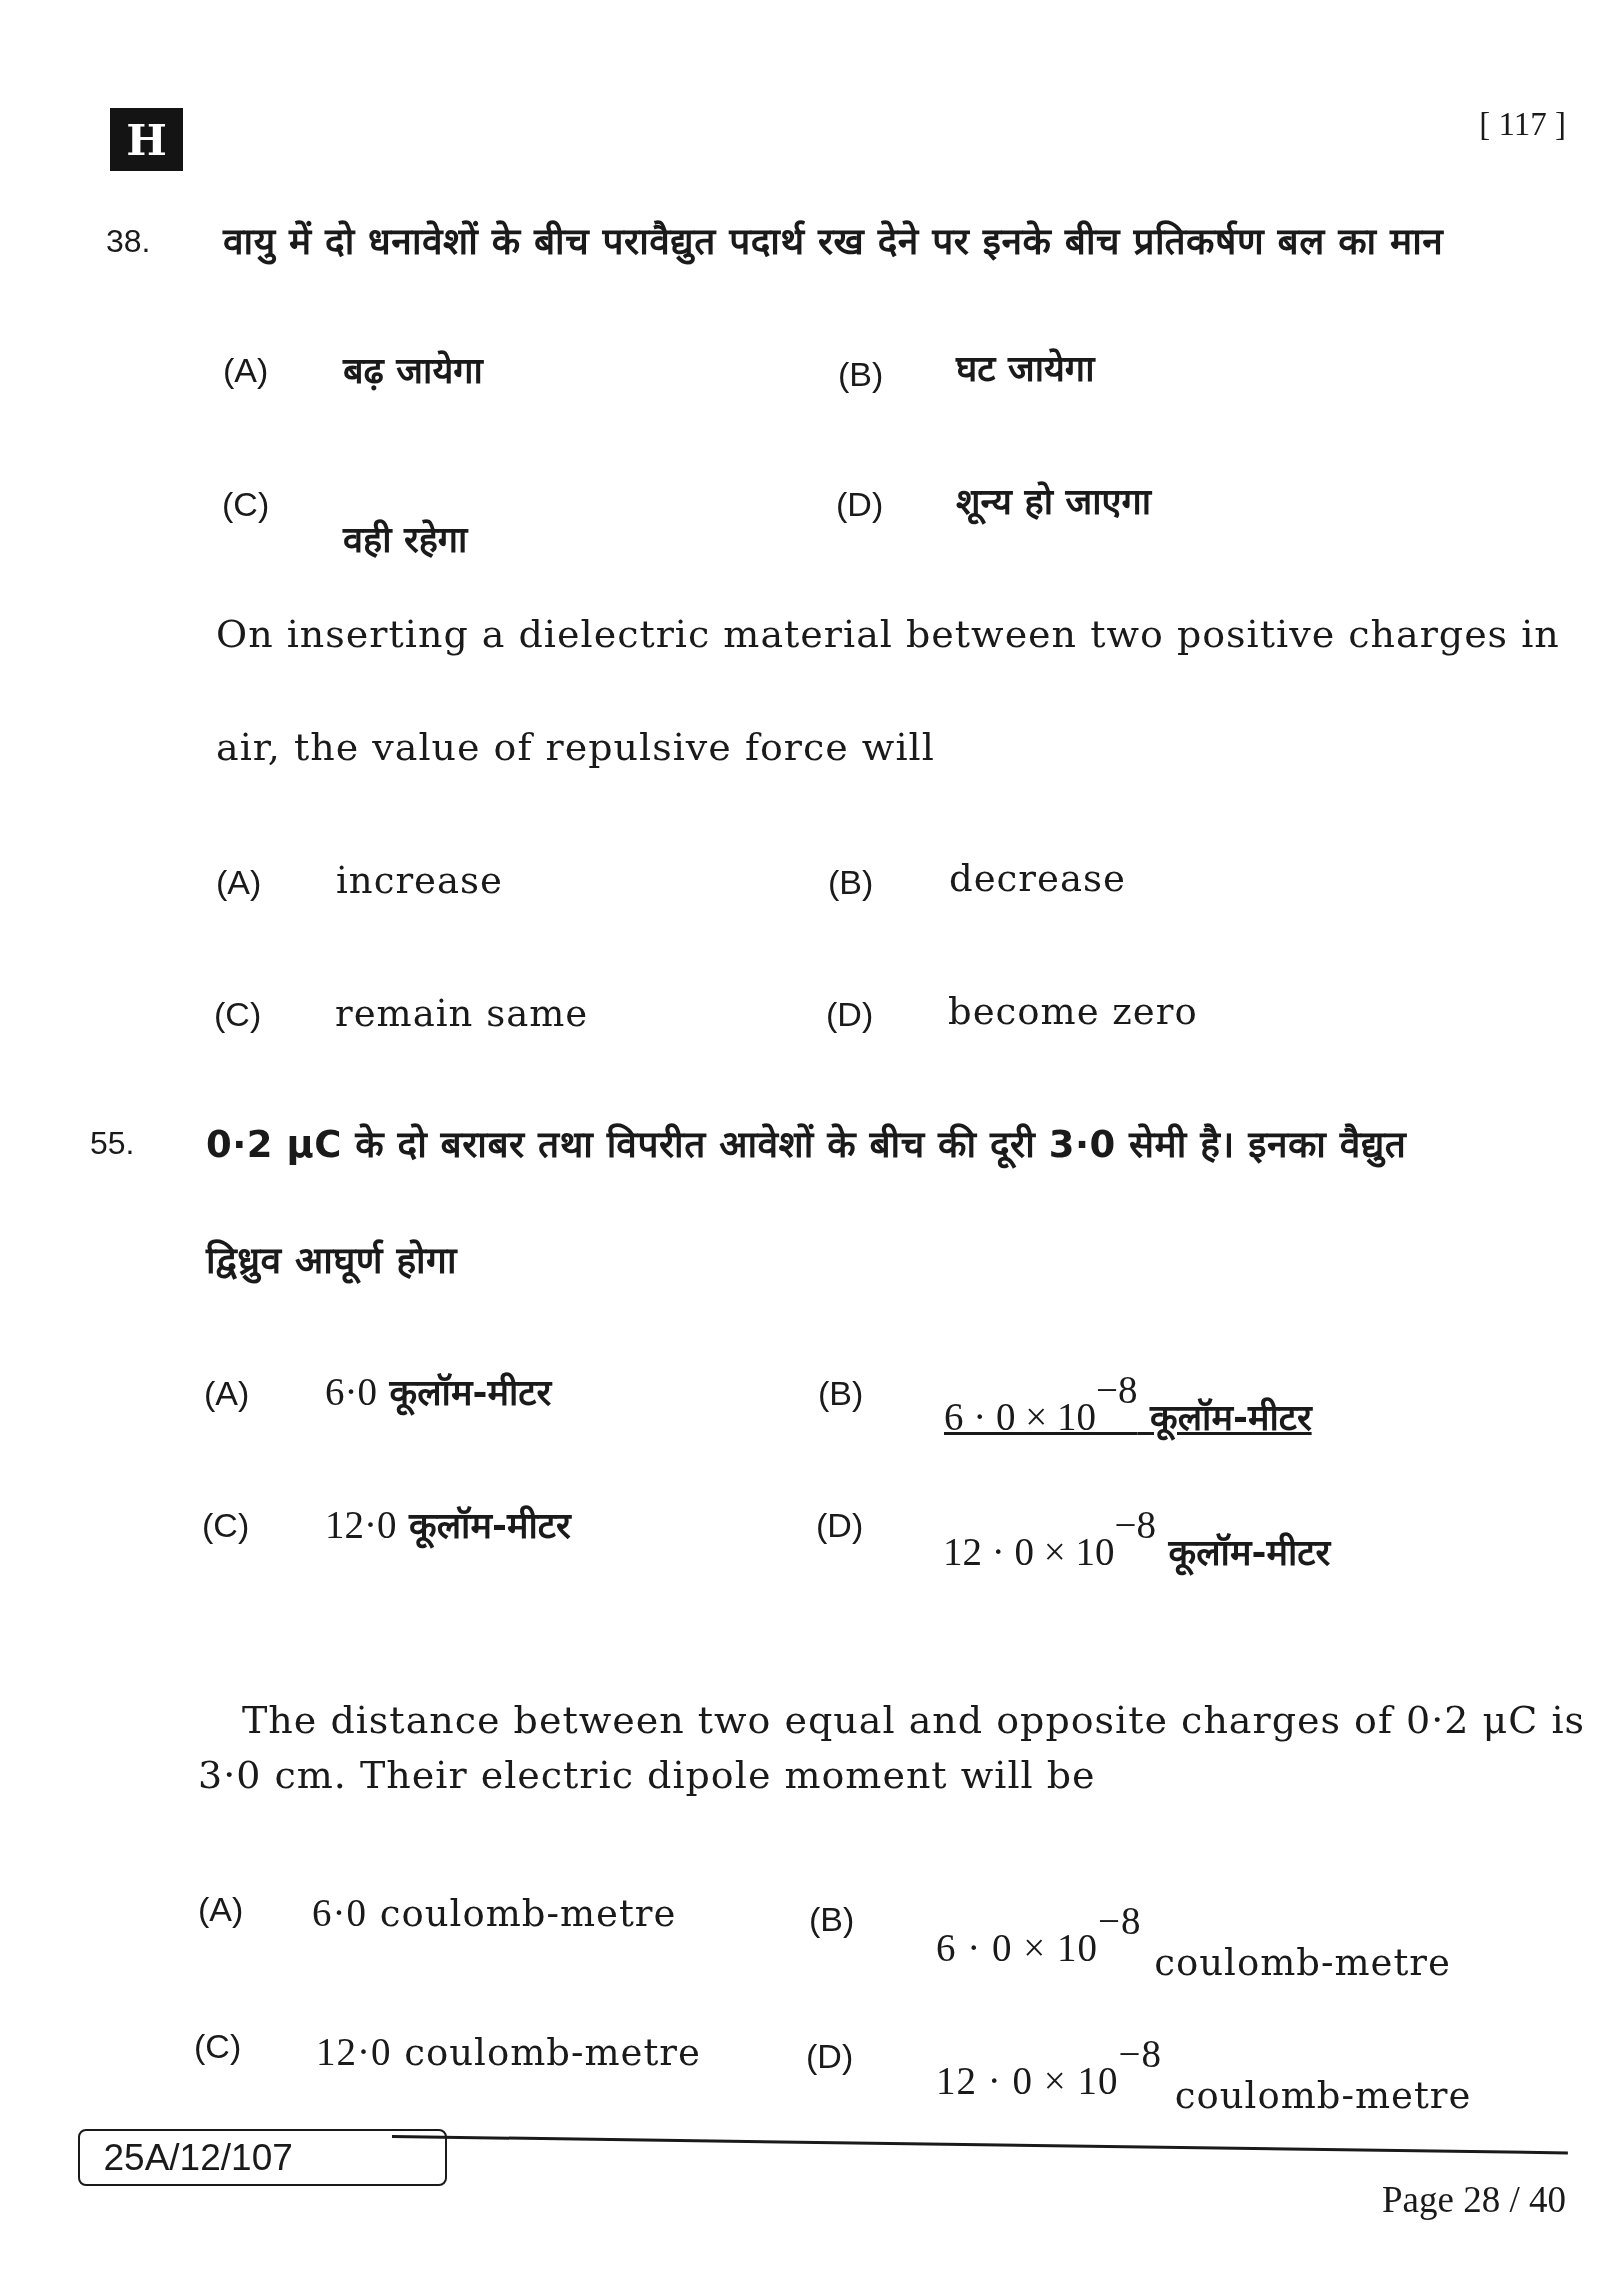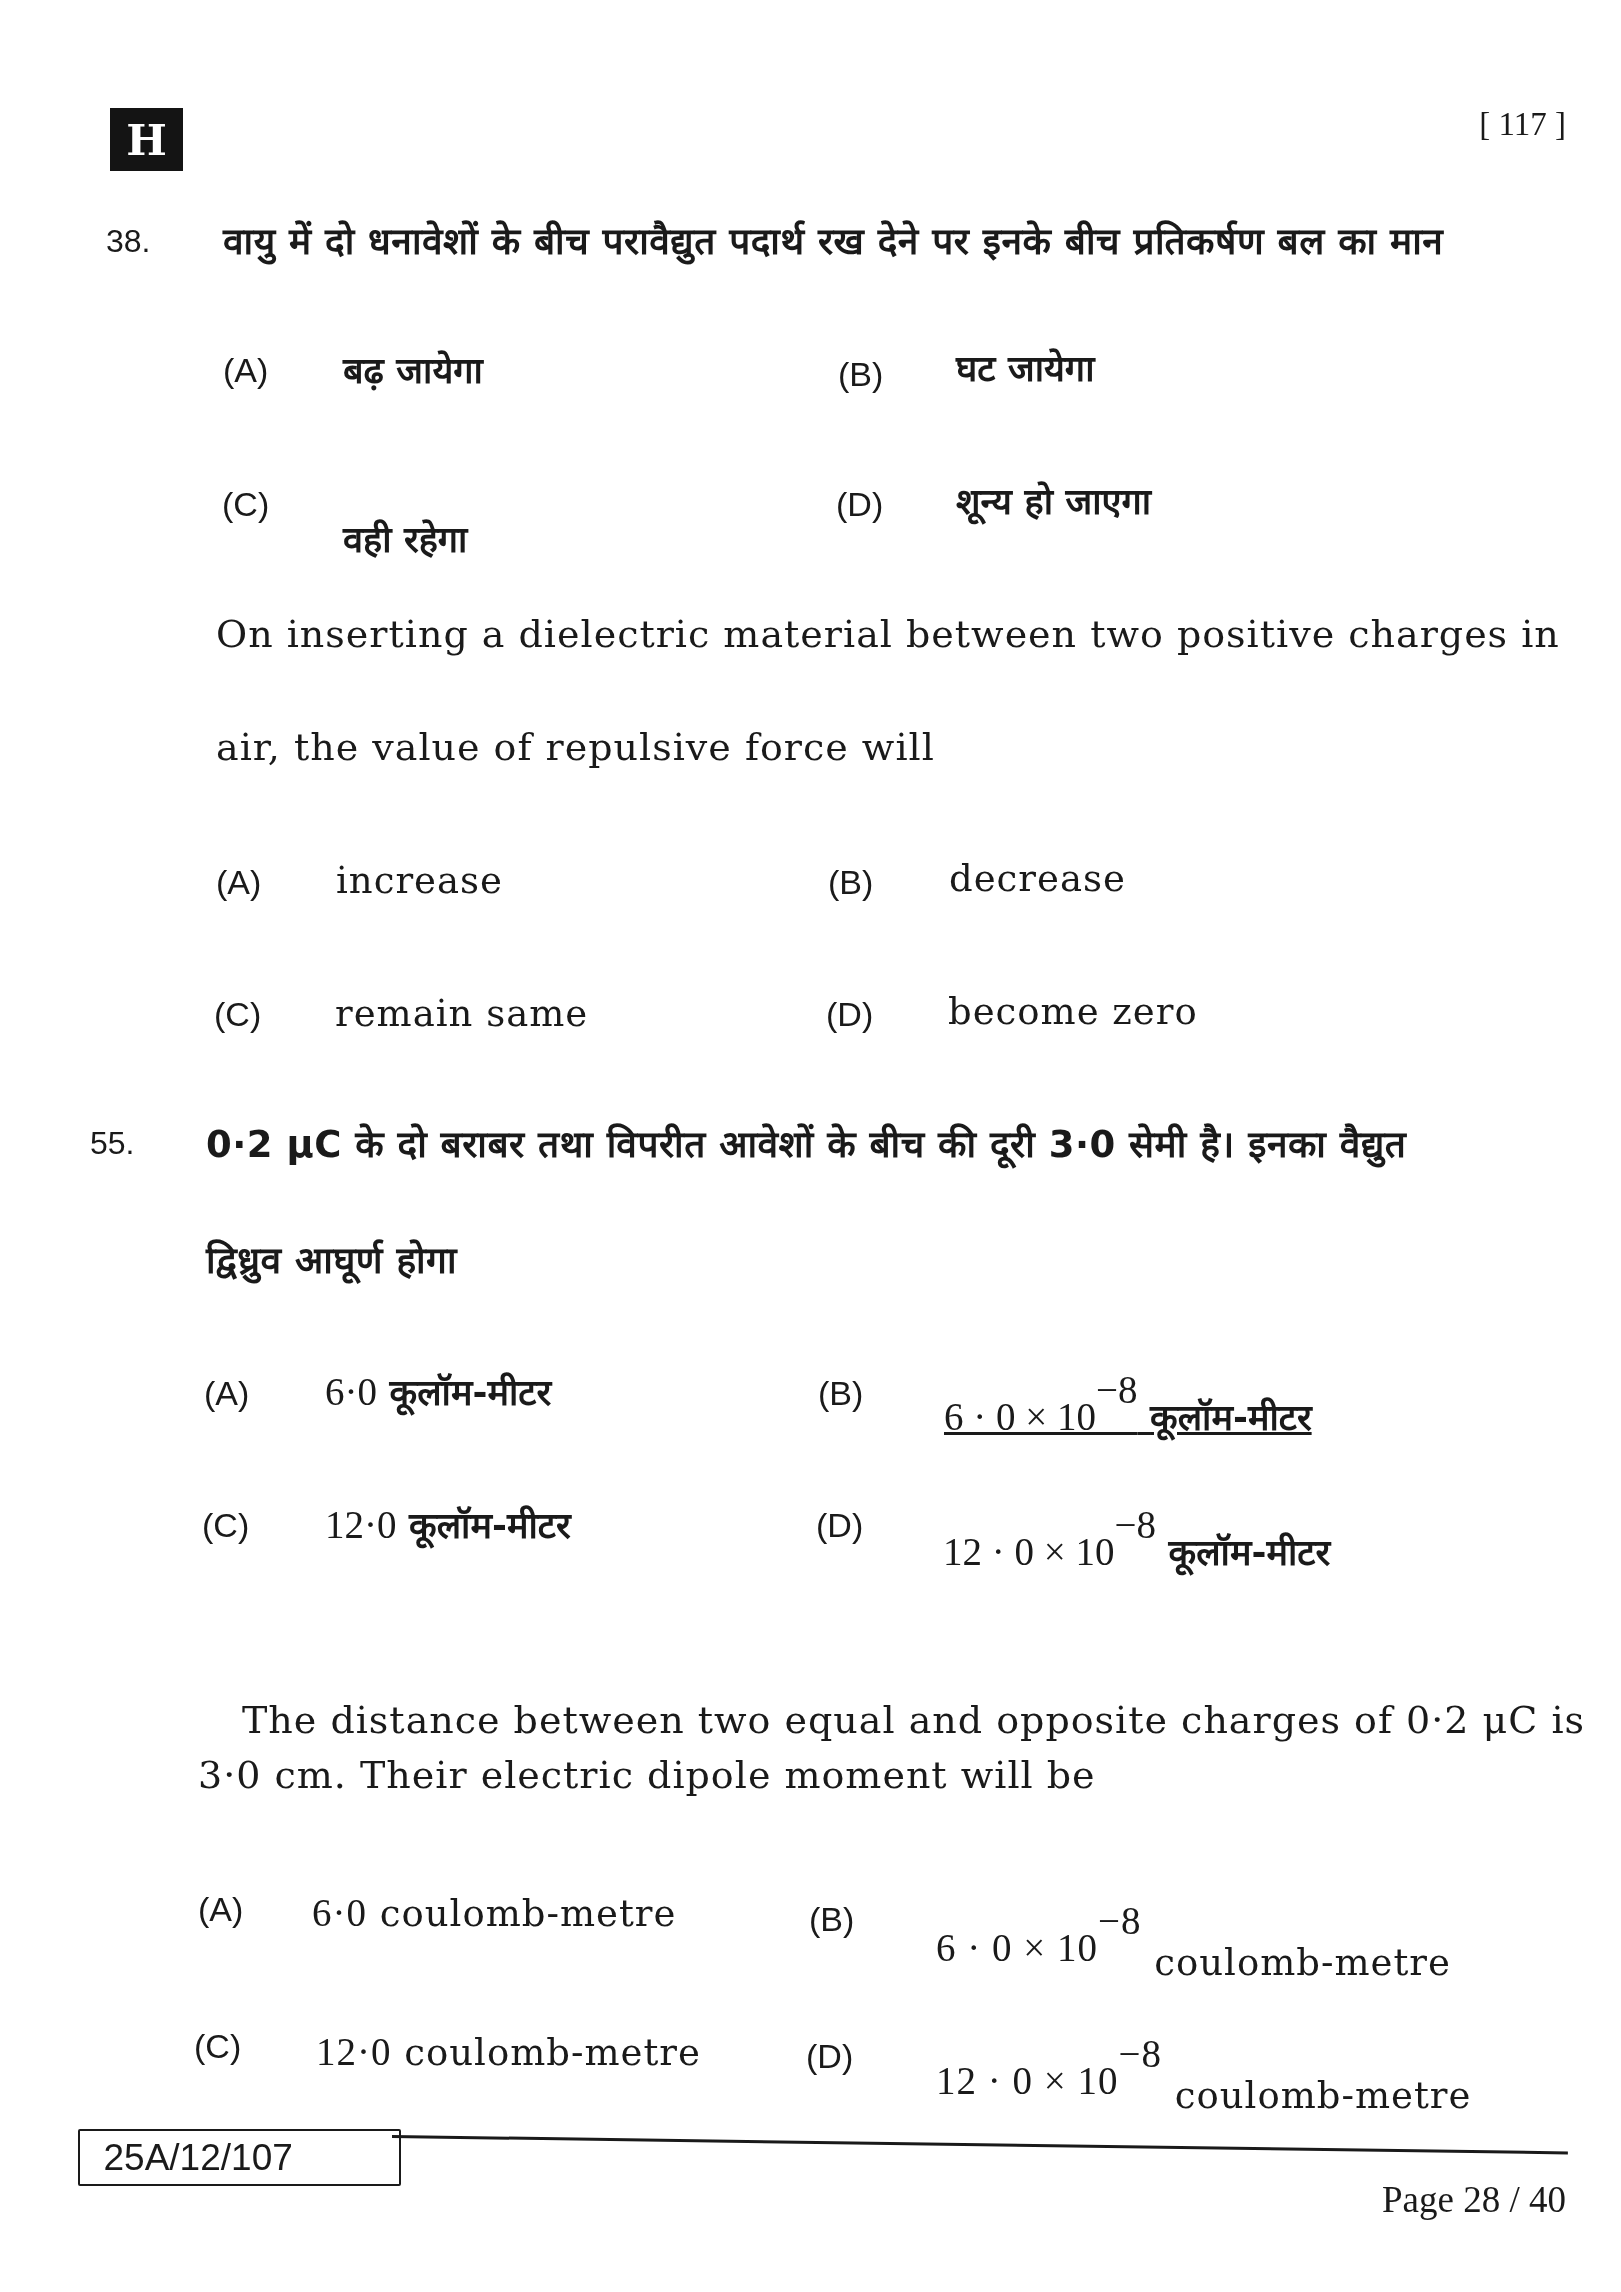--- a/index.html
+++ b/index.html
@@ -8,21 +8,21 @@
   .badge { left:110px; top:108px; width:73px; height:63px; background:#141414; color:#fff; font-family:"DejaVu Serif", serif; font-weight:bold; font-size:43px; display:flex; align-items:center; justify-content:center; }
   .pageno { right:55px; top:106px; font-size:33px; font-family:"Liberation Serif", serif;margin-left:39px; }
   .qnum { font-size:32px; font-family:"Liberation Sans", sans-serif; }
   .hi { font-size:37px; font-family:"DejaVu Sans", sans-serif; font-weight:bold; letter-spacing:0.5px; }
   .en { font-size:38px; font-family:"DejaVu Serif", serif; letter-spacing:1px; }
   .lbl { font-size:34px; font-family:"Liberation Sans", sans-serif; }
   .opt-hi { font-size:36px; font-family:"DejaVu Sans", sans-serif; font-weight:bold; }
   .opt-en { font-size:37px; font-family:"DejaVu Serif", serif; letter-spacing:1px; }
   .num { font-family:"Liberation Serif", serif; font-size:39px; font-weight:normal; }
   sup { font-size:0.65em; vertical-align:0.7em; }
-  .footer-box { left:78px; top:2129px; width:323px; height:57px; border:2.9px solid #1a1a1a; border-radius:2px; font-family:"Liberation Sans", sans-serif; font-size:37px; display:flex; align-items:center; padding-left:23.5px; box-sizing:border-box; }
+  .footer-box { left:78px; top:2129px; width:369px; height:57px; border:2.9px solid #1a1a1a; border-radius:8px; font-family:"Liberation Sans", sans-serif; font-size:37px; display:flex; align-items:center; padding-left:23.5px; box-sizing:border-box; }
   .footer-line { left:392px; top:2135px; width:1176px; height:2.9px; background:#1a1a1a; transform:rotate(0.8deg); transform-origin:left center; }
   .pagecount { right:55px; top:2178px; font-size:37px; font-family:"Liberation Serif", serif; }
 </style>
 </head>
 <body>
 
 <div class="abs badge">H</div>
 <div class="abs pageno">[ 117 ]</div>
 
 <div class="abs qnum" style="left:106px; top:223px;">38.</div>

